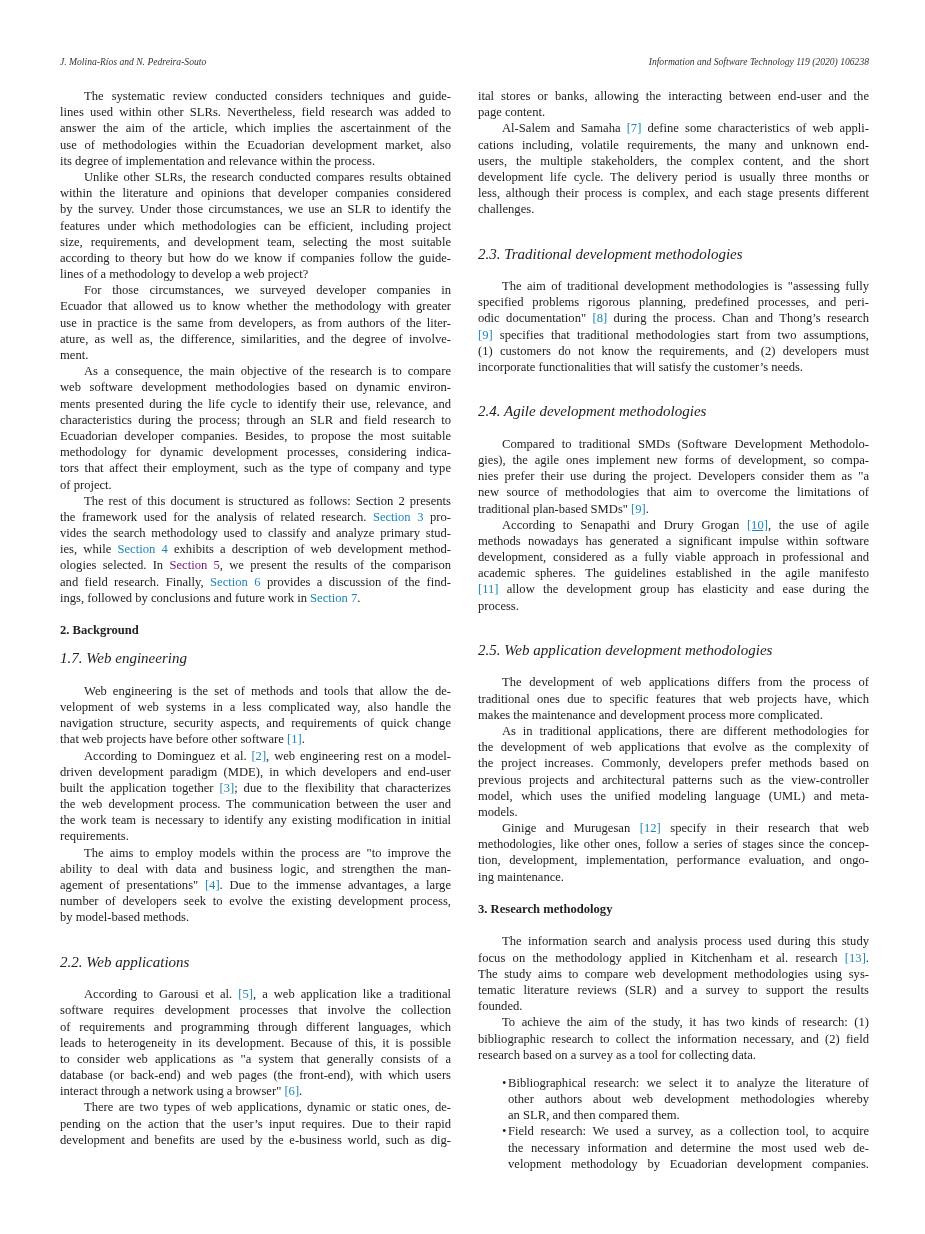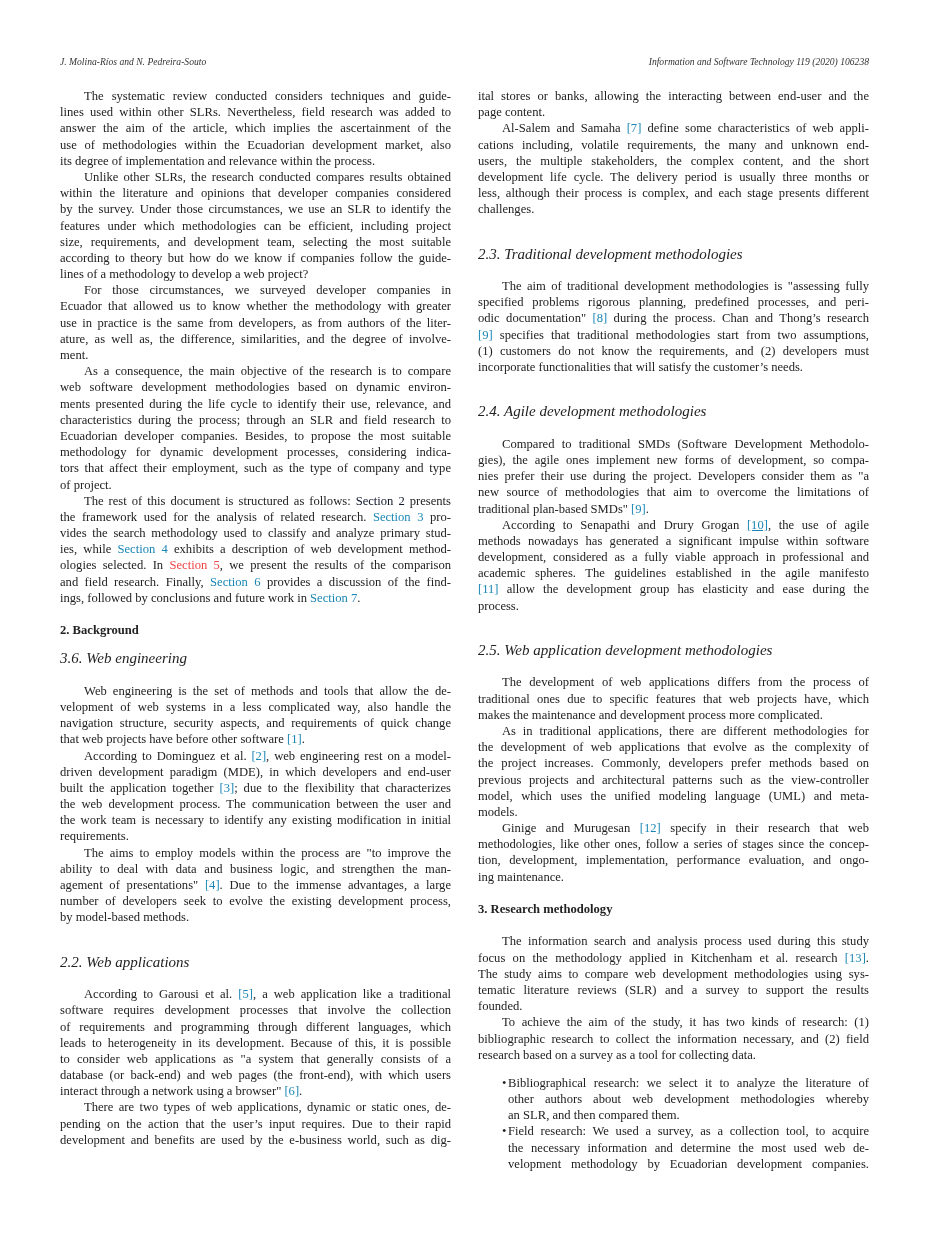--- a/index.html
+++ b/index.html
@@ -63,29 +63,29 @@
     <span class="line">Ecuadorian developer companies. Besides, to propose the most suitable</span>
     <span class="line">methodology for dynamic development processes, considering indica-</span>
     <span class="line">tors that affect their employment, such as the type of company and type</span>
     <span class="line last">of project.</span>
   </div>
   <div>
     <span class="line indent"><span>The rest of this document is structured as follows: </span><a class="ref" style="color: #0f172a; margin-top: 42px;">Section 2</a><span> presents</span></span>
     <span class="line"><span>the framework used for the analysis of related research. </span><a class="ref" style="color: rgb(26, 134, 181);">Section 3</a><span> pro-</span></span>
     <span class="line">vides the search methodology used to classify and analyze primary stud-</span>
     <span class="line"><span>ies, while </span><a class="ref" style="color: rgb(26, 134, 181);">Section 4</a><span> exhibits a description of web development method-</span></span>
-    <span class="line"><span>ologies selected. In </span><a class="ref" style="color: #ef4444;">Section 5</a><span>, we present the results of the comparison</span></span>
+    <span class="line"><span>ologies selected. In </span><a class="ref" style="color: #701a75;">Section 5</a><span>, we present the results of the comparison</span></span>
     <span class="line"><span>and field research. Finally, </span><a class="ref" style="color: rgb(26, 134, 181); margin-top: 36px;">Section 6</a><span> provides a discussion of the find-</span></span>
     <span class="line last"><span>ings, followed by conclusions and future work in </span><a class="ref" style="color: rgb(26, 134, 181);">Section 7</a><span>.</span></span>
   </div>
 
   <div class="gap"></div>
   <div class="h-section">2.  Background</div>
   <div class="gap-s"></div>
-  <div class="h-sub">3.6.  Web engineering</div>
+  <div class="h-sub">1.7.  Web engineering</div>
   <div class="gap"></div>
 
   <div>
     <span class="line indent">Web engineering is the set of methods and tools that allow the de-</span>
     <span class="line">velopment of web systems in a less complicated way, also handle the</span>
     <span class="line">navigation structure, security aspects, and requirements of quick change</span>
     <span class="line last"><span>that web projects have before other software </span><a class="ref" style="color: rgb(26, 134, 181);">[1]</a><span>.</span></span>
   </div>
   <div>
     <span class="line indent"><span>According to Dominguez et al. </span><a class="ref" style="color: rgb(26, 134, 181);">[2]</a><span>, web engineering rest on a model-</span></span>

